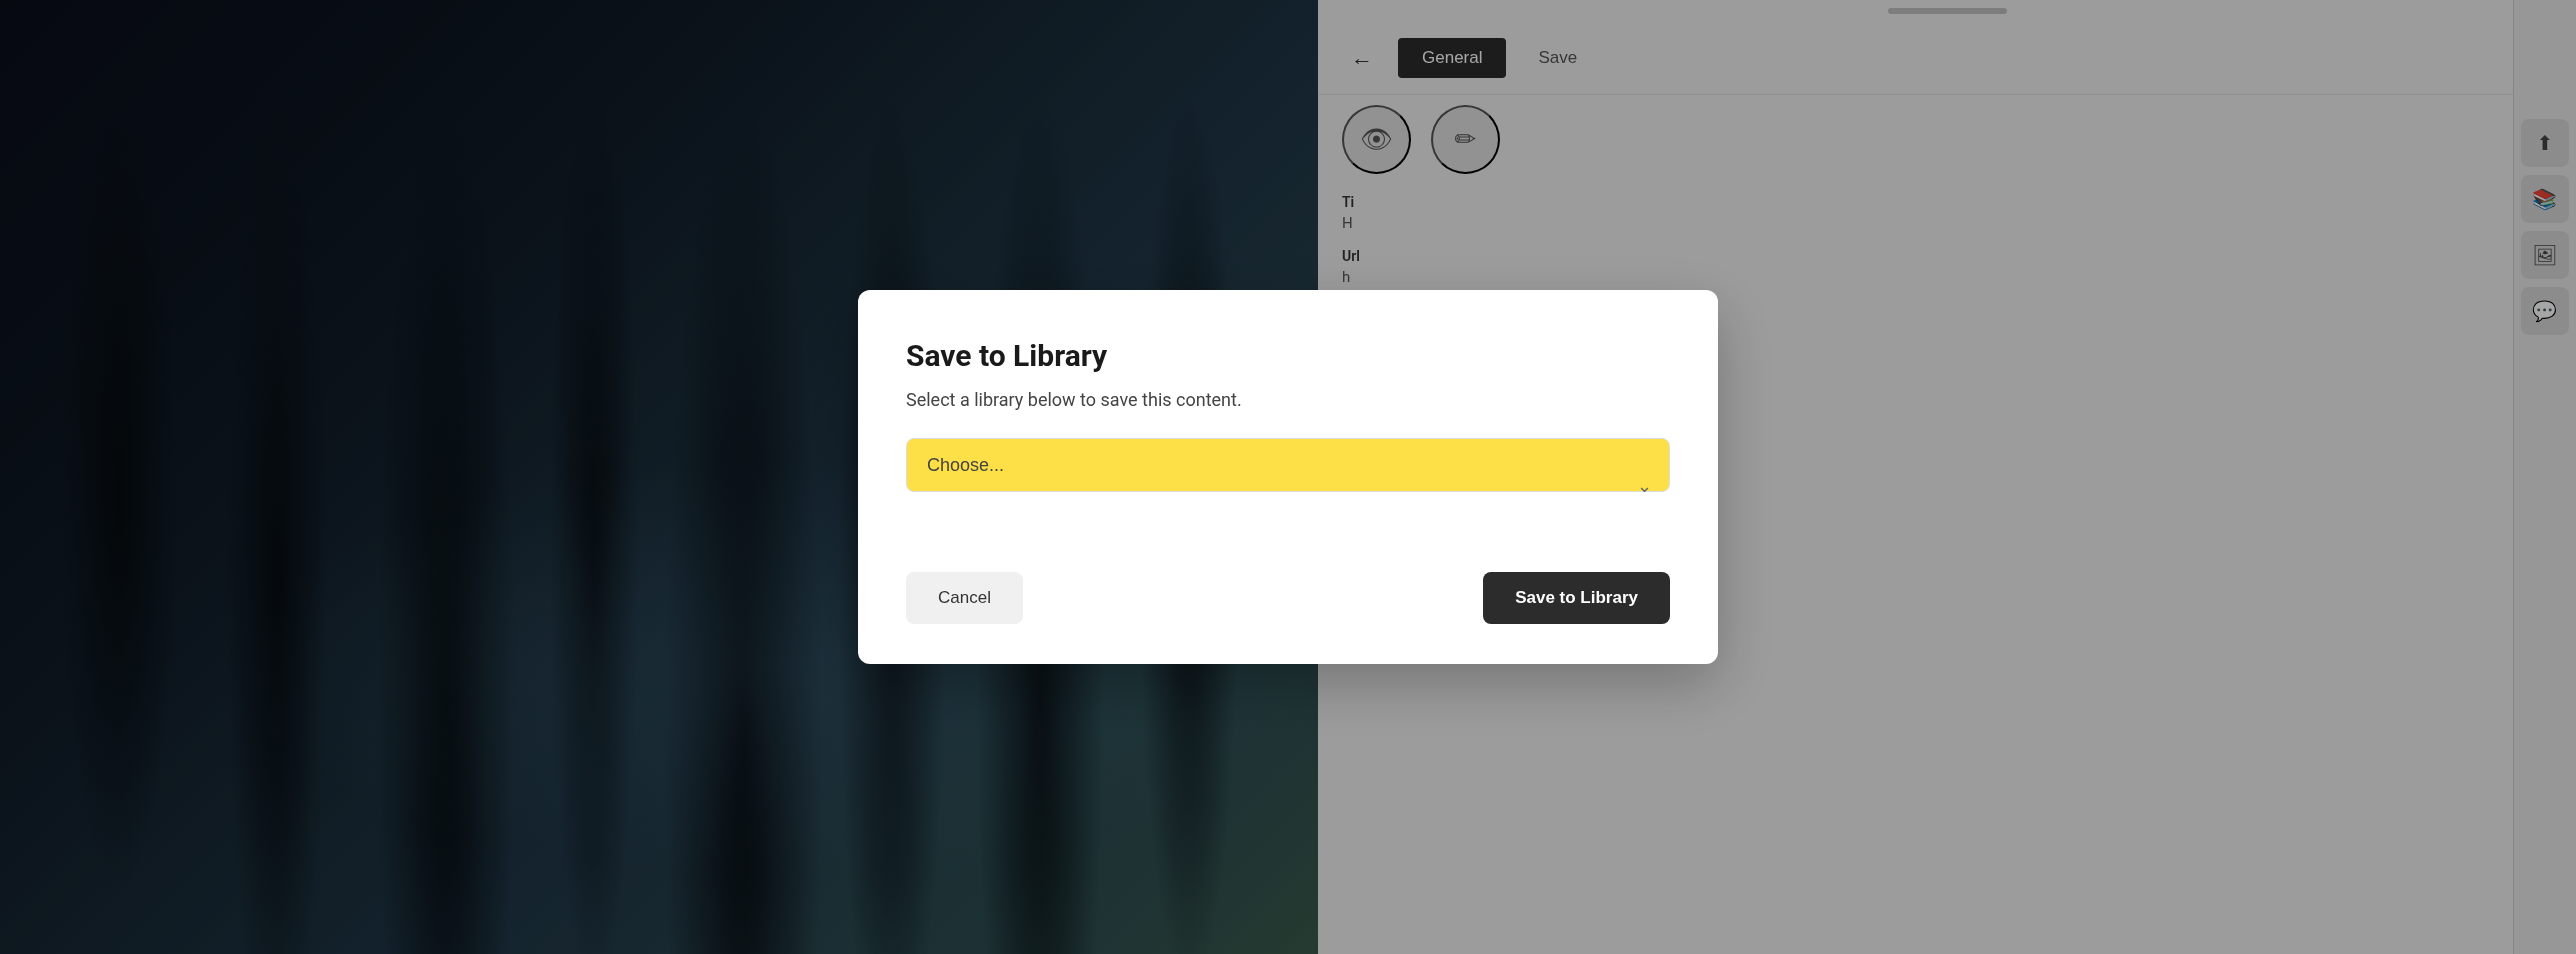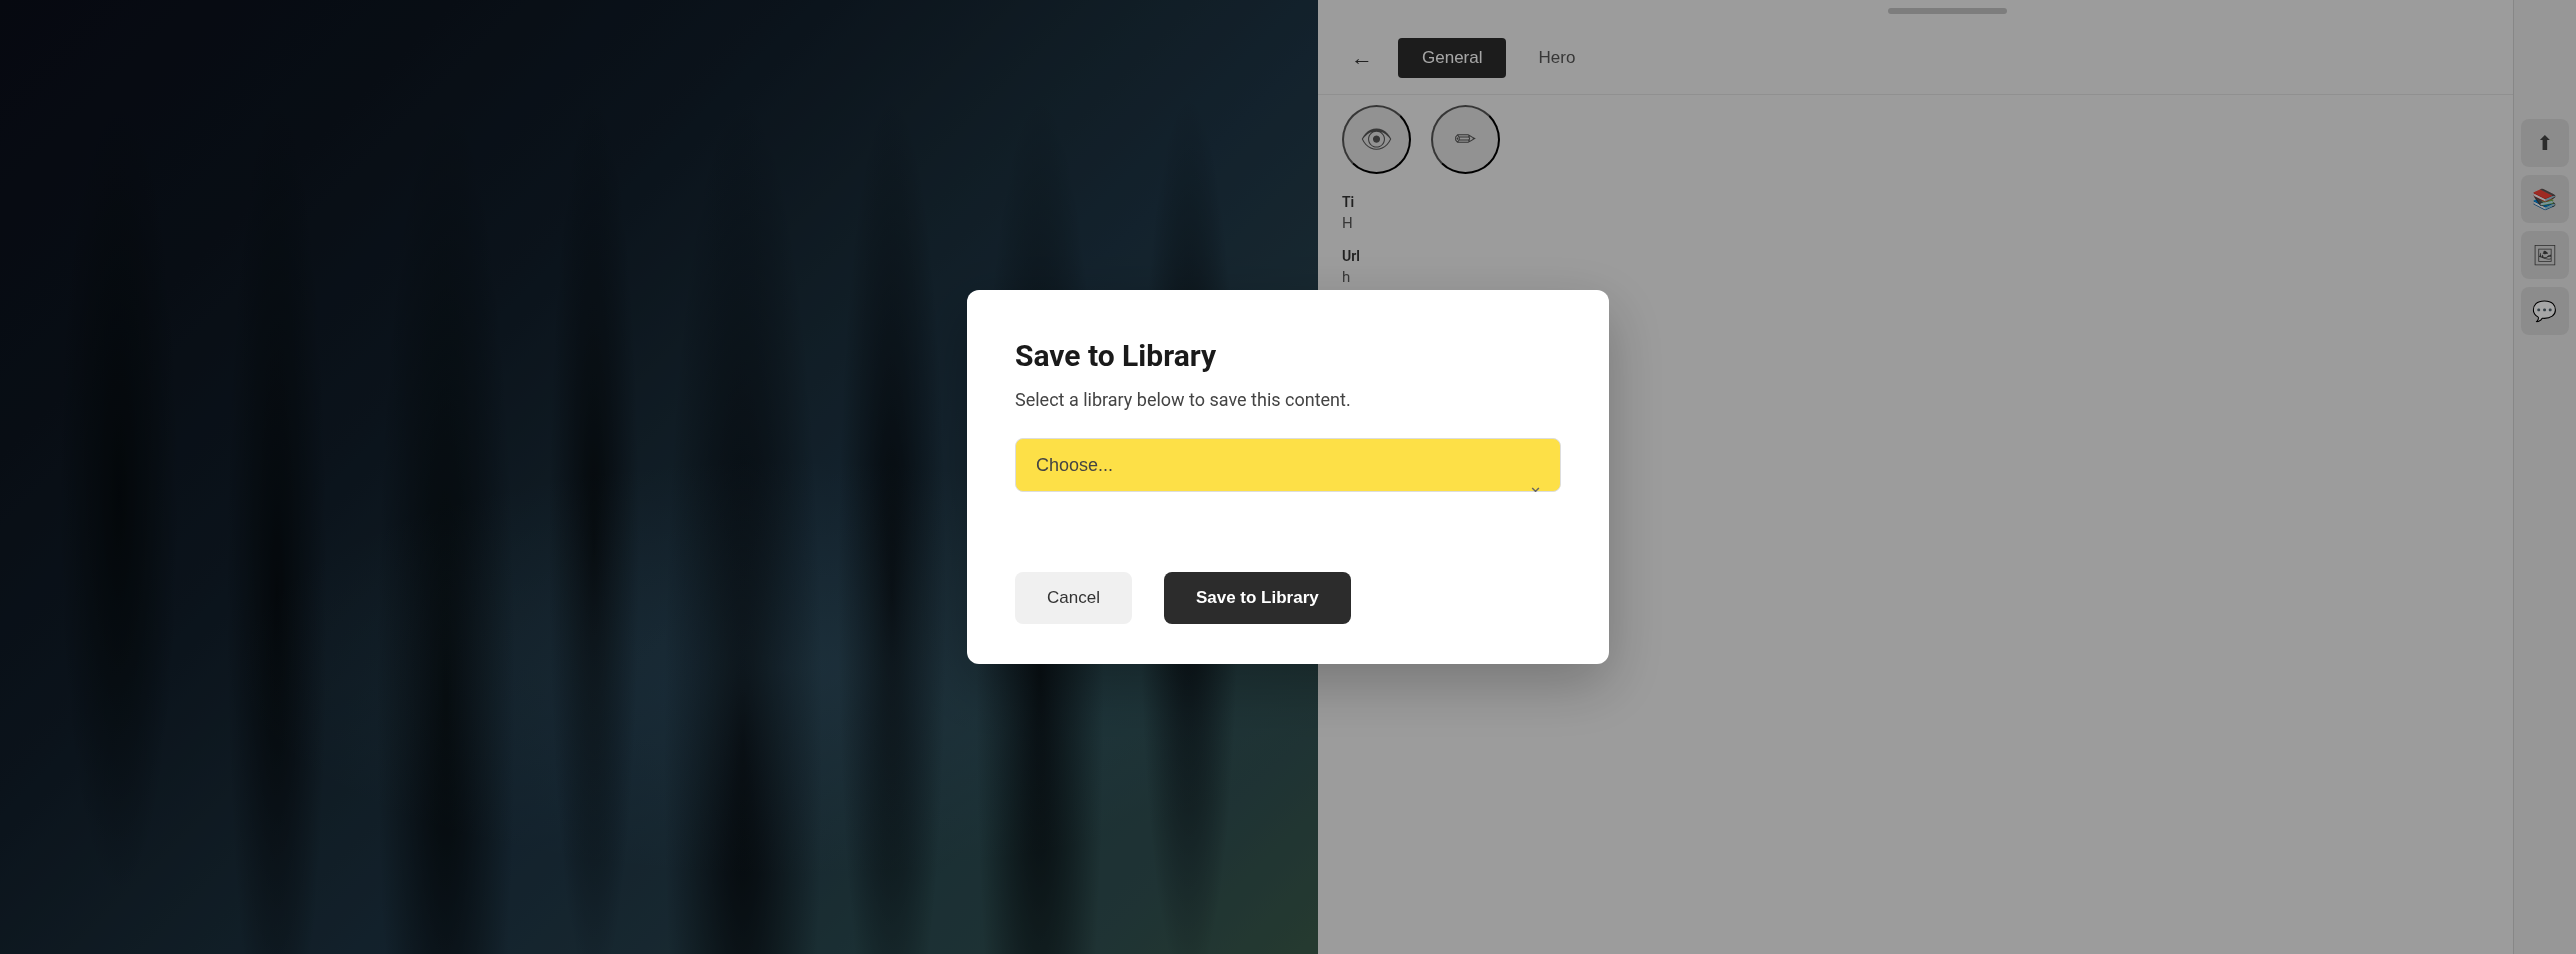--- a/index.html
+++ b/index.html
@@ -226,21 +226,21 @@
       display: flex;
       align-items: center;
       justify-content: center;
       z-index: 1000;
     }
 
     
     .modal {
       background: #ffffff;
       border-radius: 12px;
-      width: 642px;
+      width: 860px;
       padding: 48px 48px 40px;
       box-shadow: 0 20px 59px rgba(0,0,0,0.25);
       position: relative;
     }
 
     .modal-title {
       font-size: 30px;
       font-weight: 700;
       color: #1a1a1a;
       margin-bottom: 16px;
@@ -276,22 +276,22 @@
       right: 18px;
       top: 50%;
       transform: translateY(-50%);
       font-size: 18px;
       color: #666;
       pointer-events: none;
     }
 
     .modal-actions {
       display: flex;
-      justify-content: flex-start;
-      gap: 32px;
+      justify-content: space-between;
+      gap: 3px;
     }
 
     .btn-cancel {
       padding: 16px 32px;
       font-size: 17px;
       font-weight: 500;
       background: #f0f0f0;
       border: none;
       border-radius: 8px;
       cursor: pointer;
@@ -323,21 +323,21 @@
     <div class="scroll-bar"></div>
   </div>
 
   <div class="panel-header">
     <button class="back-btn">
       <span>←</span>
     </button>
 
     <div class="tab-group">
       <button class="tab active">General</button>
-      <button class="tab inactive">Hero</button>
+      <button class="tab inactive">Save</button>
     </div>
 
     <button class="close-btn">
       <span>✕</span>
     </button>
   </div>
 
 
   <div class="icon-row">
     <button class="icon-circle">

